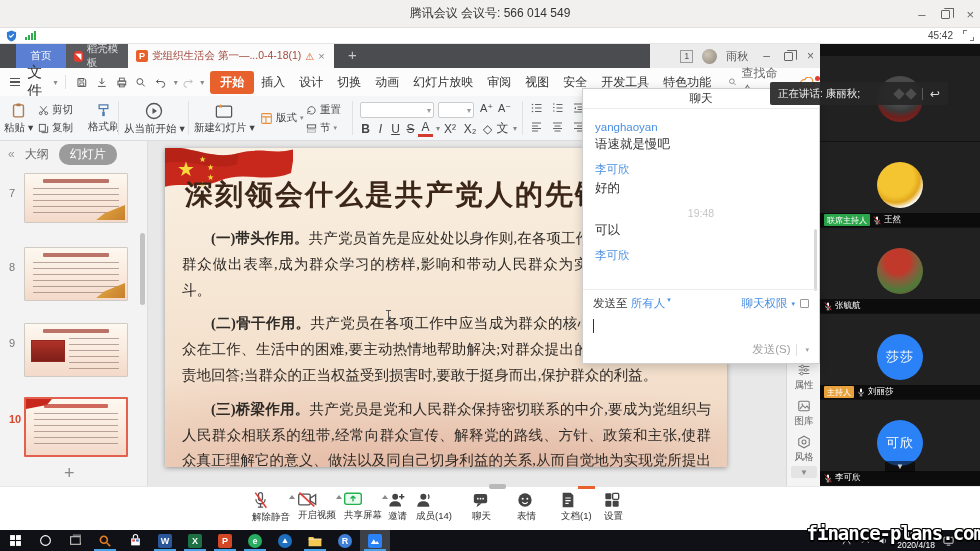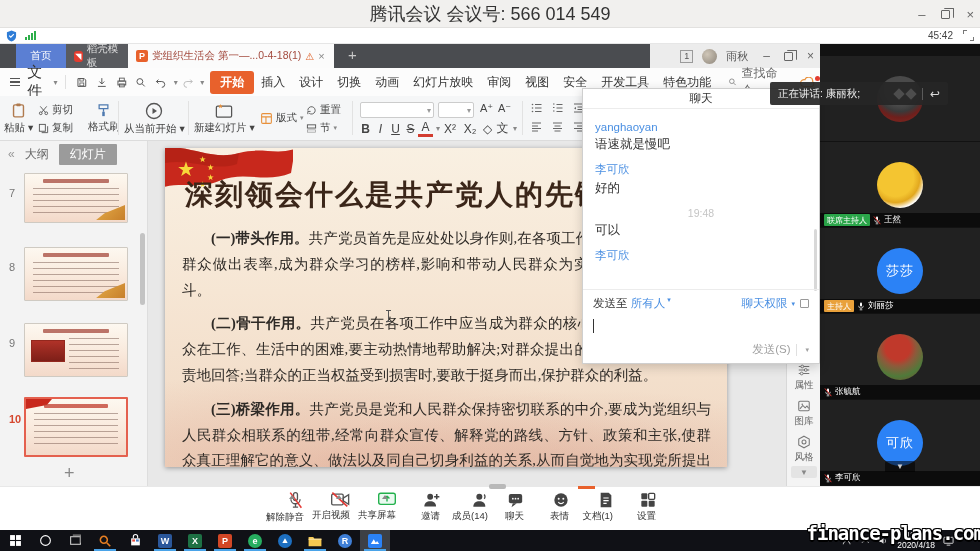--- a/index.html
+++ b/index.html
@@ -3,21 +3,21 @@
 <meta charset="utf-8">
 <style>
 *{margin:0;padding:0;box-sizing:border-box}
 html,body{width:980px;height:551px}
 body{position:relative;overflow:hidden;background:#e8e8e8;font-family:"Liberation Sans","DejaVu Sans",sans-serif;color:#333;font-size:12px}
 .abs{position:absolute}
 svg{display:block}
 
 
 .titlebar{left:0;top:0;width:980px;height:28px;background:#f1f0ee;border-bottom:1px solid #e2e1df;display:flex;align-items:center;justify-content:center}
-.titlebar .ttl{font-size:18px;color:#333}
+.titlebar .ttl{font-size:12px;color:#333}
 .winctl{position:absolute;right:6px;top:0;height:28px;display:flex;align-items:center;gap:16px;color:#666;font-size:13px}
 .winctl span{cursor:default}
 .sq{display:inline-block;width:9px;height:9px;border:1px solid #666;border-radius:1px;position:relative}
 .sq:before{content:"";position:absolute;left:2px;top:-3px;width:9px;height:9px;border:1px solid #666;border-bottom:none;border-left:none;border-radius:1px}
 
 
 .sharebar{left:0;top:28px;width:980px;height:16px;background:#fff;border-bottom:1px solid #e6e6e6;display:flex;align-items:center;padding:0 6px}
 .sigbars{display:flex;align-items:flex-end;gap:1px;margin-left:8px}
 .sigbars i{width:2px;background:#2dae4a;display:block}
 .sharebar .timer{margin-left:auto;font-size:10px;color:#444}
@@ -70,21 +70,21 @@
 .fmt{font-size:12px;color:#444;width:15px;text-align:center}
 .fmtrow{position:absolute;display:flex;align-items:center}
 .linesico{color:#666}
 
 
 .content{left:0;top:141px;width:980px;height:345px;background:#e8e8e8}
 .lpanel{position:absolute;left:0;top:0;width:148px;height:345px;background:#f3f3f3;border-right:1px solid #ddd}
 .lhead{display:flex;align-items:center;height:26px;padding:0 8px;gap:10px}
 .collapse{color:#999;font-size:12px}
 .ltab{font-size:12px;color:#666}
-.ltab.pill{background:#9b9b9b;color:#fff;border-radius:1px;padding:2px 11px}
+.ltab.pill{background:#9b9b9b;color:#fff;border-radius:10px;padding:2px 11px}
 .thumbwrap{position:absolute;left:24px;width:104px}
 .thumbnum{position:absolute;left:9px;font-size:11px;color:#777}
 .thumbnum.red{color:#d5472e;font-weight:bold}
 .thumb{width:104px;background:linear-gradient(180deg,#fdf8f0 0%,#f9e9dc 55%,#f3d9c9 100%);border:1px solid #cfcac2;border-radius:1px;position:relative;overflow:hidden}
 .thumb.sel{border:2px solid #e4604e}
 .t-title{position:absolute;left:18px;right:18px;top:5px;height:4px;background:#a5483c;opacity:.75;border-radius:1px}
 .t-lines{position:absolute;left:8px;right:8px;top:14px;bottom:6px;background:repeating-linear-gradient(180deg,rgba(120,90,80,.5) 0 1.5px,transparent 1.5px 6px)}
 .t-gold{position:absolute;right:2px;bottom:2px;width:34px;height:15px;background:linear-gradient(135deg,#e8b14c,#c77f2a);clip-path:polygon(15% 100%,100% 100%,100% 0,40% 55%)}
 .t-img{position:absolute;left:6px;top:16px;width:34px;height:22px;background:linear-gradient(180deg,#b03228,#7d1f18);border:1px solid #93281e}
 .t-flag{position:absolute;left:0;top:0;width:26px;height:10px;background:#c8281c;clip-path:polygon(0 0,100% 0,80% 60%,0 100%)}
@@ -144,21 +144,21 @@
 .vbadge{font-size:8px;color:#fff;padding:0.5px 3px;border-radius:1px;flex-shrink:0}
 .avcircle{width:46px;height:46px;border-radius:50%}
 .av-blue{background:#2b82f6;display:flex;align-items:center;justify-content:center;color:#fff;font-size:13px;letter-spacing:1px}
 .av1{background:radial-gradient(circle at 50% 30%,#4a4a4a 0 40%,#3a3a3a 55%,#6e1f1c 70%,#8c2a20 100%)}
 .av2{background:radial-gradient(circle at 40% 35%,#f4c531 0 45%,#e2a81f 60%,#fff 75%,#f4c531 100%)}
 .av4{background:radial-gradient(circle at 45% 30%,#c0392b 0 30%,#8d5a3b 45%,#4f7a3a 70%,#7d3f2a 100%)}
 .collapsev{position:absolute;left:50%;transform:translateX(-50%);bottom:13px;width:30px;height:11px;background:rgba(0,0,0,.55);border-radius:2px 2px 0 0;color:#ccc;font-size:8px;display:flex;align-items:center;justify-content:center}
 
 
 .mbar{left:0;top:486px;width:980px;height:44px;background:#fff;border-top:1px solid #e8e8e8;z-index:25}
-.mbtn{position:absolute;top:5px;width:52px;display:flex;flex-direction:column;align-items:flex-end;gap:2px}
+.mbtn{position:absolute;top:5px;width:52px;display:flex;flex-direction:column;align-items:flex-start;gap:2px}
 .mbtn .lab{font-size:9.5px;color:#333;white-space:nowrap}
 .uparr{position:absolute;top:8px;width:0;height:0;border-left:3.5px solid transparent;border-right:3.5px solid transparent;border-bottom:4.5px solid #8a8a8a}
 .leave{position:absolute;right:18px;top:9px;padding:5px 13px;border:1px solid #f2b4ab;border-radius:4px;color:#e8503e;font-size:12px;background:#fff}
 .ind-chat{position:absolute;left:489px;top:-3px;width:17px;height:5px;background:#b9b9b9;border-radius:2px}
 .ind-doc{position:absolute;left:578px;top:-1px;width:17px;height:2.5px;background:#e8612c}
 
 
 .taskbar{left:0;top:530px;width:980px;height:21px;background:#101116;z-index:50;display:flex;align-items:center}
 .tbi{width:30px;height:21px;display:flex;align-items:center;justify-content:center;position:relative;flex-shrink:0}
 .tbi.active{background:#3d4046}
@@ -608,41 +608,41 @@
       <svg width="8" height="9" viewBox="0 0 24 26">
           <rect x="9" y="1" width="6" height="12" rx="3" fill="#fff"></rect>
           <path d="M5 11a7 7 0 0 0 14 0" fill="none" stroke="#fff" stroke-width="2"></path>
           <path d="M12 18v4M8 23h8" stroke="#fff" stroke-width="2"></path>
           <path d="M3 1l19 23" stroke="#e53935" stroke-width="3"></path>
         </svg>
       <span>王然</span>
     </div>
   </div>
   <div class="tile">
+    <span class="avcircle av4"></span>
+    <div class="vlabel">
+      <svg width="8" height="9" viewBox="0 0 24 26">
+          <rect x="9" y="1" width="6" height="12" rx="3" fill="#fff"></rect>
+          <path d="M5 11a7 7 0 0 0 14 0" fill="none" stroke="#fff" stroke-width="2"></path>
+          <path d="M12 18v4M8 23h8" stroke="#fff" stroke-width="2"></path>
+          <path d="M3 1l19 23" stroke="#e53935" stroke-width="3"></path>
+        </svg>
+      <span>张毓航</span>
+    </div>
+  </div>
+  <div class="tile">
     <span class="avcircle av-blue">莎莎</span>
     <div class="vlabel">
       <span class="vbadge" style="background:#e9a13b">主持人</span>
       <svg width="8" height="9" viewBox="0 0 24 26">
           <rect x="9" y="1" width="6" height="12" rx="3" fill="#fff"></rect>
           <path d="M5 11a7 7 0 0 0 14 0" fill="none" stroke="#fff" stroke-width="2"></path>
           <path d="M12 18v4M8 23h8" stroke="#fff" stroke-width="2"></path>
         </svg>
       <span>刘丽莎</span>
-    </div>
-  </div>
-  <div class="tile">
-    <span class="avcircle av4"></span>
-    <div class="vlabel">
-      <svg width="8" height="9" viewBox="0 0 24 26">
-          <rect x="9" y="1" width="6" height="12" rx="3" fill="#fff"></rect>
-          <path d="M5 11a7 7 0 0 0 14 0" fill="none" stroke="#fff" stroke-width="2"></path>
-          <path d="M12 18v4M8 23h8" stroke="#fff" stroke-width="2"></path>
-          <path d="M3 1l19 23" stroke="#e53935" stroke-width="3"></path>
-        </svg>
-      <span>张毓航</span>
     </div>
   </div>
   <div class="tile">
     <span class="avcircle av-blue">可欣</span>
     <span class="collapsev">▼</span>
     <div class="vlabel">
       <svg width="8" height="9" viewBox="0 0 24 26">
           <rect x="9" y="1" width="6" height="12" rx="3" fill="#fff"></rect>
           <path d="M5 11a7 7 0 0 0 14 0" fill="none" stroke="#fff" stroke-width="2"></path>
           <path d="M12 18v4M8 23h8" stroke="#fff" stroke-width="2"></path>
@@ -689,21 +689,21 @@
 
   <div class="mbtn" style="left:388px">
     <svg width="17" height="16" viewBox="0 0 26 24">
         <circle cx="11" cy="7" r="4.5" fill="#444"></circle>
         <path d="M2 22c0-5.5 4-8 9-8s9 2.5 9 8z" fill="#444"></path>
         <path d="M21 3v8M17 7h8" stroke="#444" stroke-width="2.4"></path>
       </svg>
     <span class="lab">邀请</span>
   </div>
 
-  <div class="mbtn" style="left:436px">
+  <div class="mbtn" style="left:416px">
     <svg width="16" height="16" viewBox="0 0 24 24">
         <circle cx="11" cy="7" r="4.5" fill="#444"></circle>
         <path d="M2 22c0-5.5 4-8 9-8s9 2.5 9 8z" fill="#444"></path>
         <path d="M18 4c2 1 2 5 0 6" stroke="#444" stroke-width="2" fill="none"></path>
       </svg>
     <span class="lab">成员(14)</span>
   </div>
 
   <div class="mbtn" style="left:472px">
     <svg width="17" height="16" viewBox="0 0 24 24">

